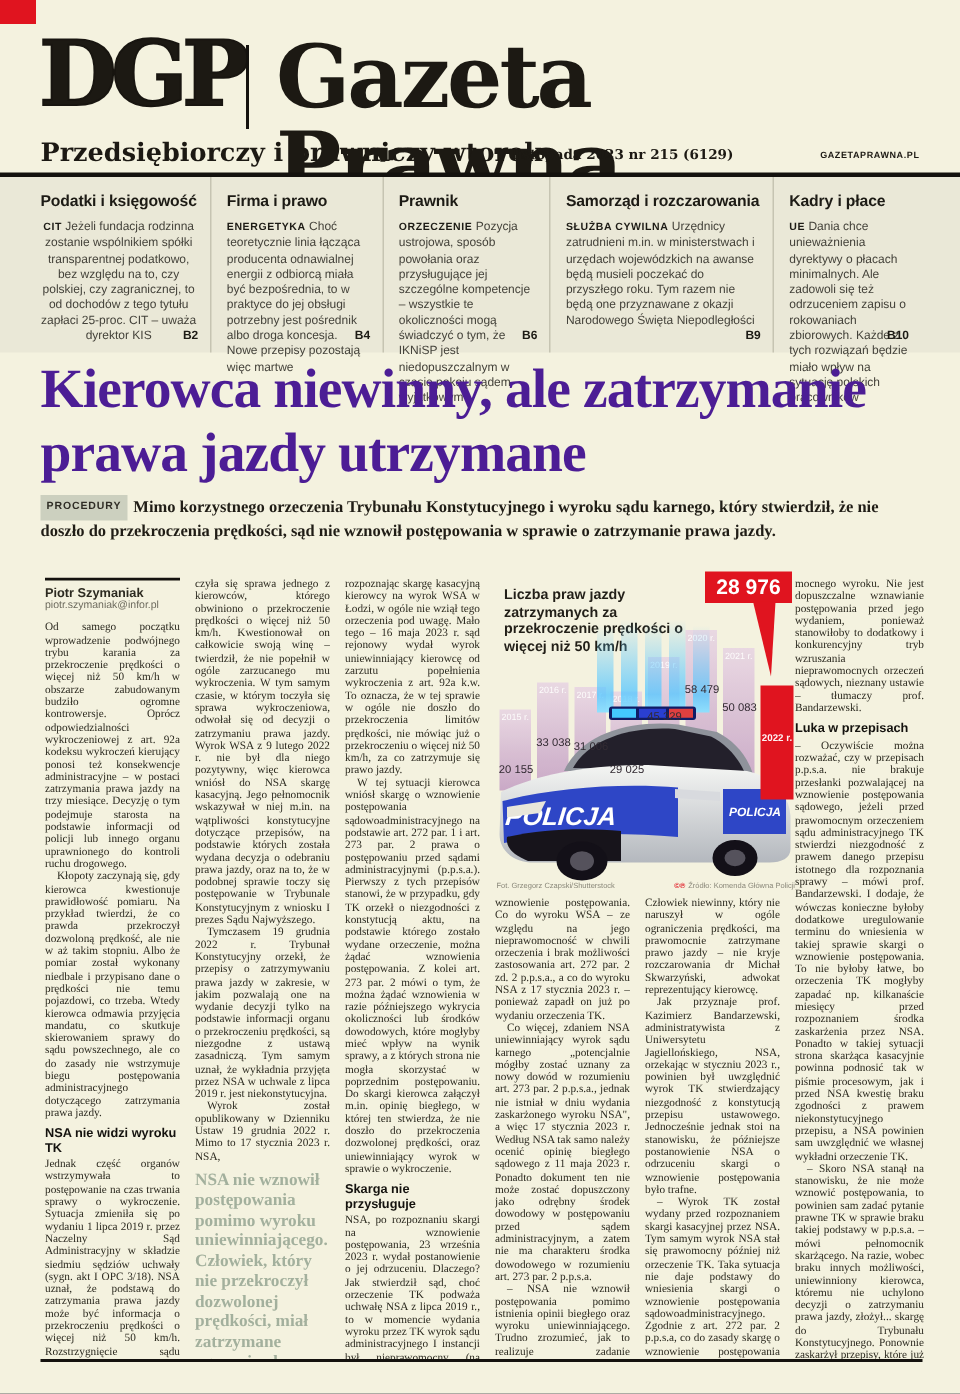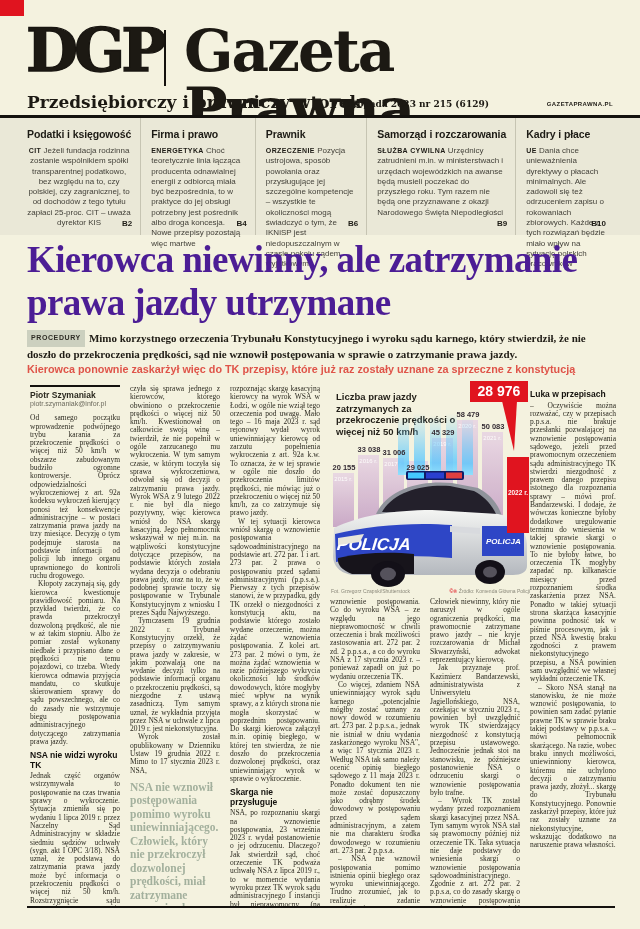--- a/index.html
+++ b/index.html
@@ -71,21 +71,21 @@
   #chart-title{position:absolute;left:6px;top:6px;width:132px;
                font-family:"Liberation Sans",sans-serif;font-weight:bold;font-size:9.5px;
                line-height:11.5px;color:#221f18;}
   .bar{position:absolute;width:21px;z-index:1;opacity:.93;
        background:linear-gradient(180deg,#e9d7e3 0%,#c6a3c4 100%);}
   .bar-hot{background:var(--red);z-index:4;width:22px;opacity:1;}
   .bar-year{margin-top:3px;text-align:center;font-family:"Liberation Sans",sans-serif;
             font-size:6px;color:rgba(255,255,255,.95);}
   .bar-hot .bar-year{margin-top:32px;font-weight:bold;font-size:6.5px;}
   .bar-val{position:absolute;width:44px;text-align:center;white-space:nowrap;z-index:6;
-           font-family:"Liberation Sans",sans-serif;font-weight:bold;font-size:7.5px;color:#332b33;}
+           font-family:"Liberation Sans",sans-serif;font-weight:normal;font-size:7.5px;color:#332b33;margin-top:45px;}
   .glow{position:absolute;width:11px;z-index:2;
         background:linear-gradient(180deg,rgba(90,200,255,0) 0%,rgba(90,200,255,.8) 80%,rgba(140,225,255,.95) 100%);}
   #car{position:absolute;left:0;top:85px;width:200px;height:120px;z-index:3;}
   #callout{position:absolute;left:140px;top:-4px;width:58px;height:21px;z-index:5;
            background:var(--red);color:#fff;font-family:"Liberation Sans",sans-serif;
            font-weight:bold;font-size:14px;line-height:21px;text-align:center;}
   #callout-tri{position:absolute;left:172px;top:16px;width:0;height:0;z-index:5;
                border-left:12px solid transparent;border-right:3px solid transparent;
                border-top:50px solid var(--red);}
   .credit{position:absolute;font-family:"Liberation Sans",sans-serif;font-size:5px;
@@ -133,21 +133,20 @@
     <div class="teaser t5">
       <h3>Kadry i płace</h3>
       <p><span class="kicker">UE</span> <span>Dania chce unieważnienia dyrektywy o płacach minimalnych. Ale zadowoli się też odrzuceniem zapisu o rokowaniach zbiorowych. Każde z tych rozwiązań będzie miało wpływ na sytuację polskich pracowników</span></p>
       <span class="pageref">B10</span>
     </div>
   </div>
 
   <h1 class="abs" id="headline" style="margin:0">Kierowca niewinny, ale zatrzymanie prawa jazdy utrzymane</h1>
   <div class="abs" id="deck">
     <span class="badge">PROCEDURY</span><span>Mimo korzystnego orzeczenia Trybunału Konstytucyjnego i wyroku sądu karnego, który stwierdził, że nie doszło do przekroczenia prędkości, sąd nie wznowił postępowania w sprawie o zatrzymanie prawa jazdy.</span>
-    <span class="hl">Kierowca ponownie zaskarżył więc do TK przepisy, które już raz zostały uznane za sprzeczne z konstytucją</span>
   </div>
 
   <div class="col" id="c1">
     <div id="byline">
       <div class="au">Piotr Szymaniak</div>
       <div class="em">piotr.szymaniak@infor.pl</div>
     </div>
     <p>Od samego początku wprowadzenie podwójnego trybu karania za przekroczenie prędkości o więcej niż 50 km/h w obszarze zabudowanym budziło ogromne kontrowersje. Oprócz odpowiedzialności wykroczeniowej z art. 92a kodeksu wykroczeń kierujący ponosi też konsekwencje administracyjne – w postaci zatrzymania prawa jazdy na trzy miesiące. Decyzję o tym podejmuje starosta na podstawie informacji od policji lub innego organu uprawnionego do kontroli ruchu drogowego.</p>
     <p>Kłopoty zaczynają się, gdy kierowca kwestionuje prawidłowość pomiaru. Na przykład twierdzi, że co prawda przekroczył dozwoloną prędkość, ale nie w aż takim stopniu. Albo że pomiar został wykonany niedbale i przypisano dane o prędkości nie temu pojazdowi, co trzeba. Wtedy kierowca odmawia przyjęcia mandatu, co skutkuje skierowaniem sprawy do sądu powszechnego, ale co do zasady nie wstrzymuje biegu postępowania administracyjnego dotyczącego zatrzymania prawa jazdy.</p>
     <h4>NSA nie widzi wyroku TK</h4>
@@ -250,19 +249,20 @@
     <p>– NSA nie wznowił postępowania pomimo istnienia opinii biegłego oraz wyroku uniewinniającego. Trudno zrozumieć, jak to realizuje zadanie wymierzania sprawiedliwości.</p>
   </div>
 
   <div class="col" id="c5">
     <p>Człowiek niewinny, który nie naruszył w ogóle ograniczenia prędkości, ma prawomocnie zatrzymane prawo jazdy – nie kryje rozczarowania dr Michał Skwarzyński, adwokat reprezentujący kierowcę.</p>
     <p>Jak przyznaje prof. Kazimierz Bandarzewski, administratywista z Uniwersytetu Jagiellońskiego, NSA, orzekając w styczniu 2023 r., powinien był uwzględnić wyrok TK stwierdzający niezgodność z konstytucją przepisu ustawowego. Jednocześnie jednak stoi na stanowisku, że późniejsze postanowienie NSA o odrzuceniu skargi o wznowienie postępowania było trafne.</p>
     <p>– Wyrok TK został wydany przed rozpoznaniem skargi kasacyjnej przez NSA. Tym samym wyrok NSA stał się prawomocny później niż orzeczenie TK. Taka sytuacja nie daje podstawy do wniesienia skargi o wznowienie postępowania sądowoadministracyjnego. Zgodnie z art. 272 par. 2 p.p.s.a, co do zasady skargę o wznowienie postępowania można skutecznie wnieść dopiero po wydaniu prawo-</p>
   </div>
 
   <div class="col" id="c6">
+    <p>mocnego wyroku. Nie jest dopuszczalne wznawianie postępowania przed jego wydaniem, ponieważ stanowiłoby to dodatkowy i konkurencyjny tryb wzruszania nieprawomocnych orzeczeń sądowych, nieznany ustawie – tłumaczy prof. Bandarzewski.</p>
     <h4>Luka w przepisach</h4>
     <p>– Oczywiście można rozważać, czy w przepisach p.p.s.a. nie brakuje przesłanki pozwalającej na wznowienie postępowania sądowego, jeżeli przed prawomocnym orzeczeniem sądu administracyjnego TK stwierdzi niezgodność z prawem danego przepisu istotnego dla rozpoznania sprawy – mówi prof. Bandarzewski. I dodaje, że wówczas konieczne byłoby dodatkowe uregulowanie terminu do wniesienia w takiej sprawie skargi o wznowienie postępowania. To nie byłoby łatwe, bo orzeczenia TK mogłyby zapadać np. kilkanaście miesięcy przed rozpoznaniem środka zaskarżenia przez NSA. Ponadto w takiej sytuacji strona skarżąca kasacyjnie powinna podnosić tak w piśmie procesowym, jak i przed NSA kwestię braku zgodności z prawem niekonstytucyjnego przepisu, a NSA powinien sam uwzględnić we własnej wykładni orzeczenie TK.</p>
     <p><span>– Skoro NSA stanął na stanowisku, że nie może wznowić postępowania, to powinien sam zadać pytanie prawne TK w sprawie braku takiej podstawy w p.p.s.a. – mówi pełnomocnik skarżącego. Na razie, wobec braku innych możliwości, uniewinniony kierowca, któremu nie uchylono decyzji o zatrzymaniu prawa jazdy, złożył... skargę do Trybunału Konstytucyjnego. Ponownie zaskarżył przepisy, które już raz zostały uznane za niekonstytucyjne, wskazując dodatkowo na naruszenie prawa własności.</span></p>
   </div>
 
   <div class="abs" id="rule-bottom"></div>
 </div>
 
 </body></html>

